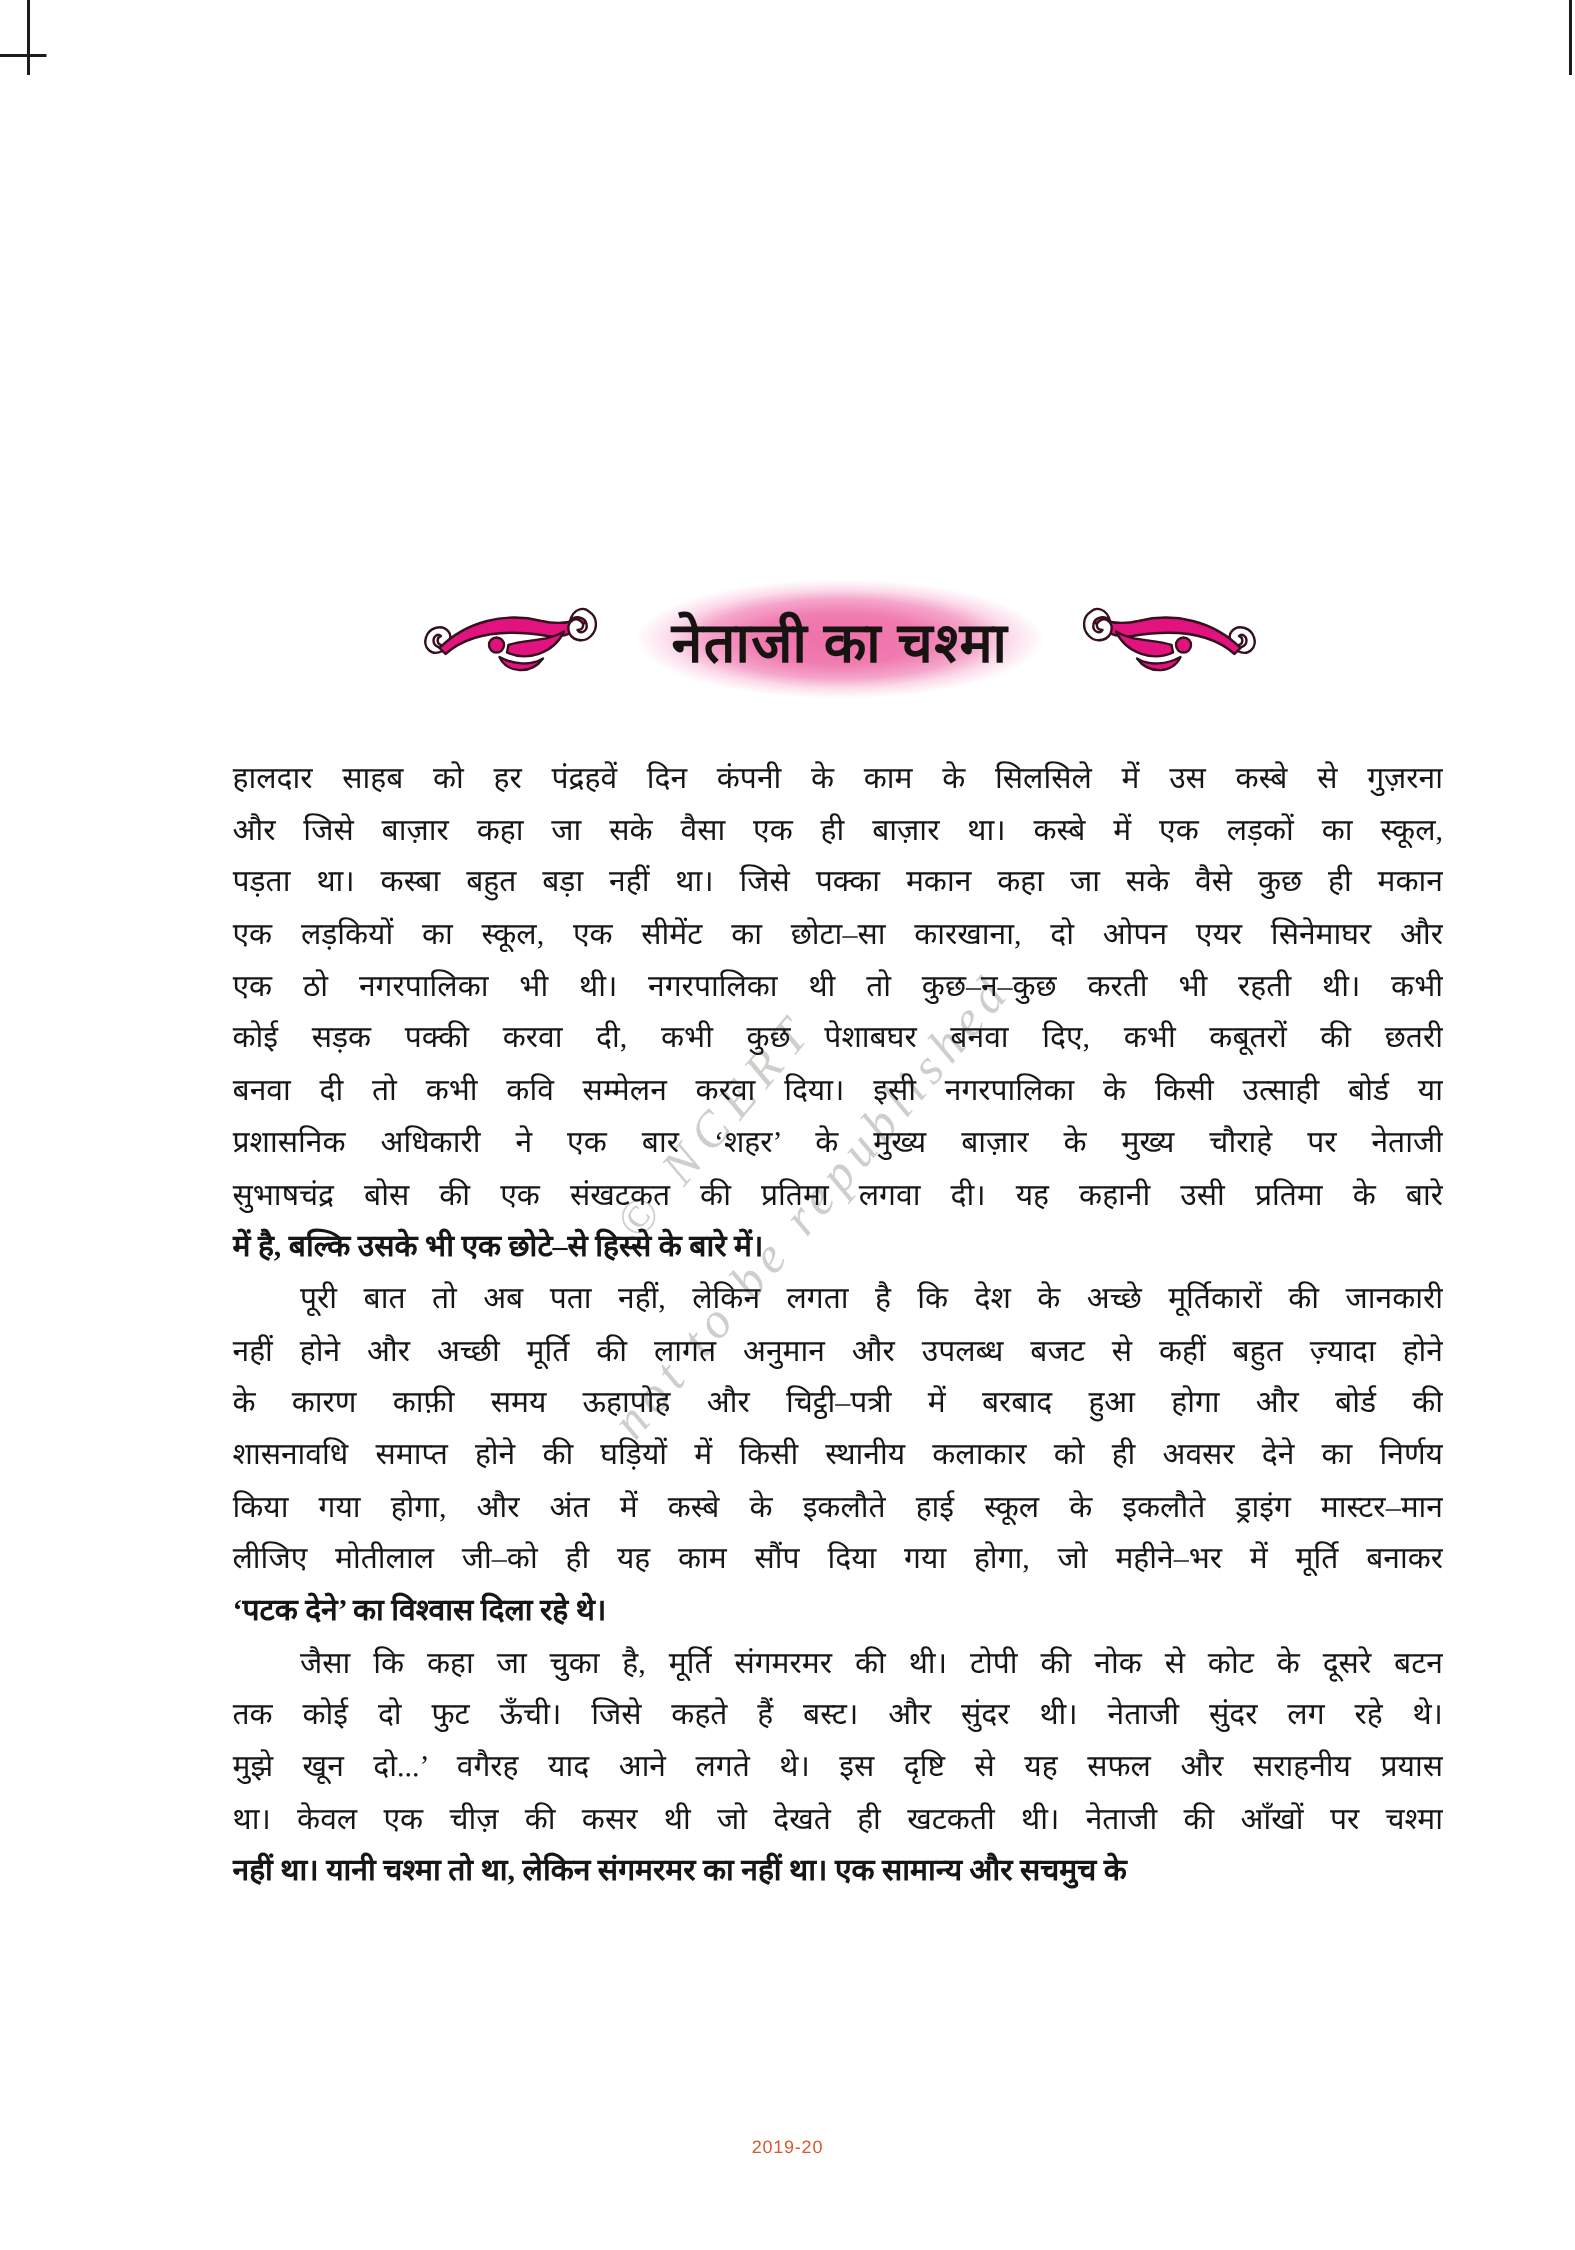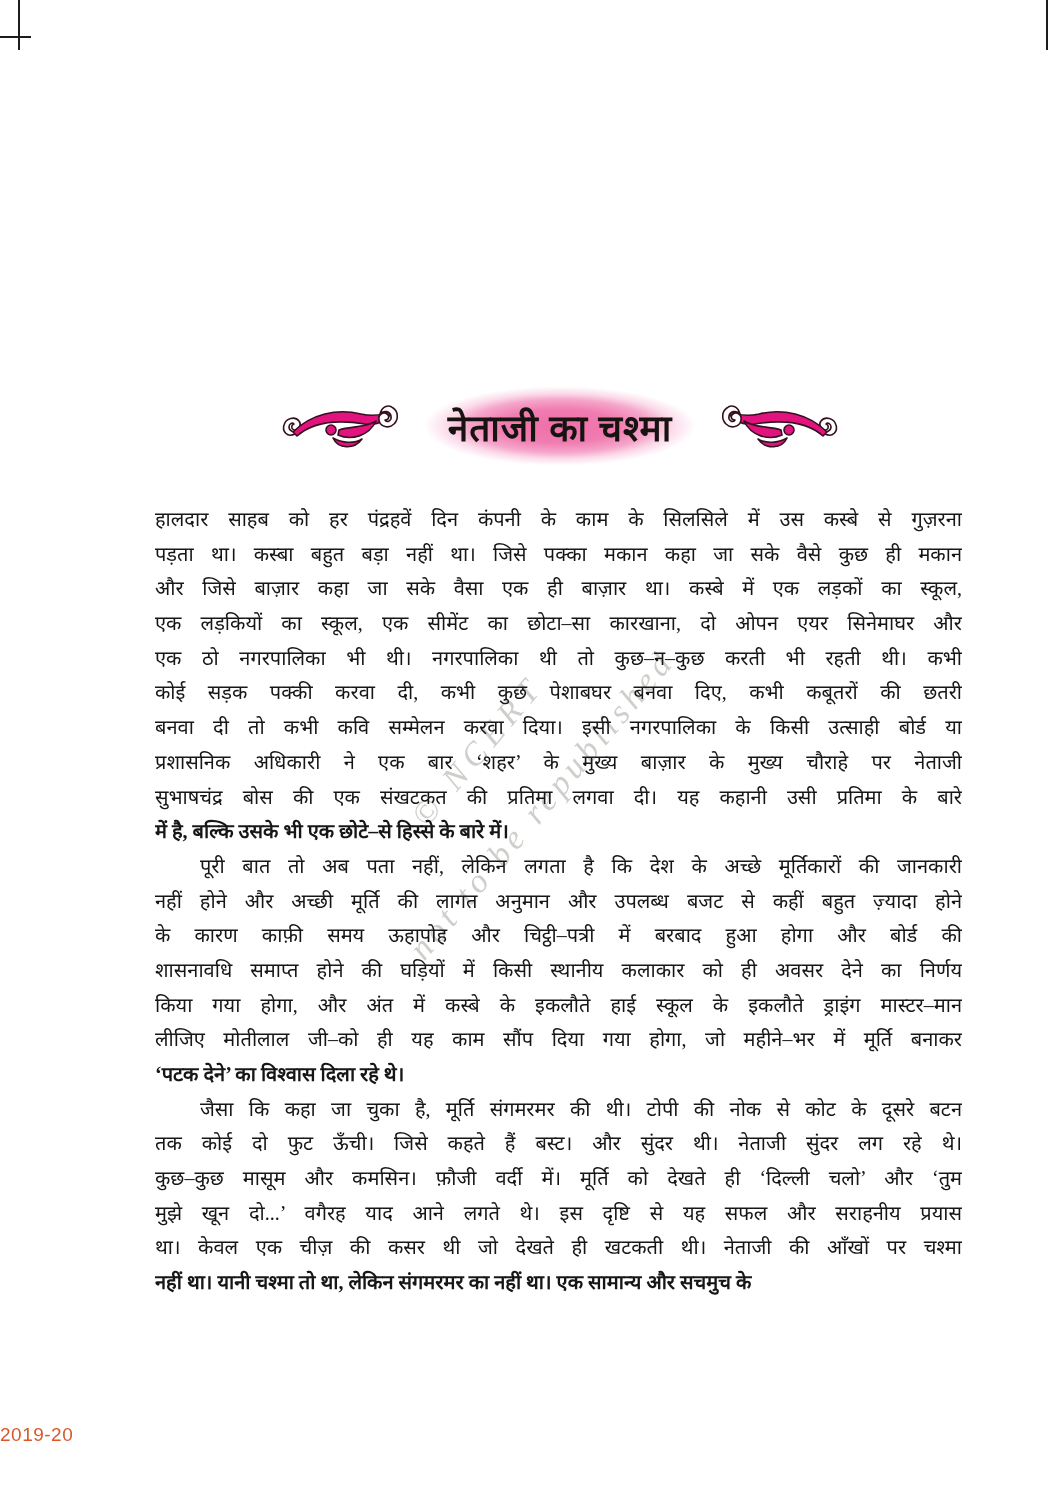--- a/index.html
+++ b/index.html
@@ -68,23 +68,23 @@
     text-align-last: justify;
     overflow: hidden;
     white-space: normal;
   }
   .line.indent { text-indent: 45px; }
   .line.last { text-align-last: left; font-weight: bold; }
 
   
   .footer {
     position: absolute; left: 0; top: 1424px; width: 1050px;
-    text-align: left;
+    text-align: center;
     font-family: "Liberation Sans", sans-serif;
-    font-size: 19px; color: #d9582b; letter-spacing: 0.5px;
+    font-size: 12px; color: #d9582b; letter-spacing: 0.5px;
   }
 </style>
 </head>
 <body>
 
 <div class="page">
 
   <div class="crop tl-v"></div>
   <div class="crop tl-h"></div>
   <div class="crop tr-v"></div>
@@ -117,39 +117,38 @@
     </svg>
   </div>
 
   <div class="watermark">
     <div class="wm1">© NCERT</div>
     <div class="wm2">not to be republished</div>
   </div>
 
   <div class="text-block">
       <div class="line">हालदार साहब को हर पंद्रहवें दिन कंपनी के काम के सिलसिले में उस कस्बे से गुज़रना</div>
+      <div class="line">और जिसे बाज़ार कहा जा सके वैसा एक ही बाज़ार था। कस्बे में एक लड़कों का स्कूल,</div>
       <div class="line">पड़ता था। कस्बा बहुत बड़ा नहीं था। जिसे पक्का मकान कहा जा सके वैसे कुछ ही मकान</div>
-      <div class="line">और जिसे बाज़ार कहा जा सके वैसा एक ही बाज़ार था। कस्बे में एक लड़कों का स्कूल,</div>
       <div class="line">एक लड़कियों का स्कूल, एक सीमेंट का छोटा–सा कारखाना, दो ओपन एयर सिनेमाघर और</div>
       <div class="line">एक ठो नगरपालिका भी थी। नगरपालिका थी तो कुछ–न–कुछ करती भी रहती थी। कभी</div>
       <div class="line">कोई सड़क पक्की करवा दी, कभी कुछ पेशाबघर बनवा दिए, कभी कबूतरों की छतरी</div>
       <div class="line">बनवा दी तो कभी कवि सम्मेलन करवा दिया। इसी नगरपालिका के किसी उत्साही बोर्ड या</div>
       <div class="line">प्रशासनिक अधिकारी ने एक बार ‘शहर’ के मुख्य बाज़ार के मुख्य चौराहे पर नेताजी</div>
       <div class="line">सुभाषचंद्र बोस की एक संखटकत की प्रतिमा लगवा दी। यह कहानी उसी प्रतिमा के बारे</div>
       <div class="line last">में है, बल्कि उसके भी एक छोटे–से हिस्से के बारे में।</div>
       <div class="line indent">पूरी बात तो अब पता नहीं, लेकिन लगता है कि देश के अच्छे मूर्तिकारों की जानकारी</div>
       <div class="line">नहीं होने और अच्छी मूर्ति की लागत अनुमान और उपलब्ध बजट से कहीं बहुत ज़्यादा होने</div>
       <div class="line">के कारण काफ़ी समय ऊहापोह और चिट्ठी–पत्री में बरबाद हुआ होगा और बोर्ड की</div>
       <div class="line">शासनावधि समाप्त होने की घड़ियों में किसी स्थानीय कलाकार को ही अवसर देने का निर्णय</div>
       <div class="line">किया गया होगा, और अंत में कस्बे के इकलौते हाई स्कूल के इकलौते ड्राइंग मास्टर–मान</div>
       <div class="line">लीजिए मोतीलाल जी–को ही यह काम सौंप दिया गया होगा, जो महीने–भर में मूर्ति बनाकर</div>
       <div class="line last">‘पटक देने’ का विश्वास दिला रहे थे।</div>
       <div class="line indent">जैसा कि कहा जा चुका है, मूर्ति संगमरमर की थी। टोपी की नोक से कोट के दूसरे बटन</div>
       <div class="line">तक कोई दो फुट ऊँची। जिसे कहते हैं बस्ट। और सुंदर थी। नेताजी सुंदर लग रहे थे।</div>
-      <div class="line">कुछ–कुछ मासूम और कमसिन। फ़ौजी वर्दी में। मूर्ति को देखते ही ‘दिल्ली चलो’ और ‘तुम</div>
       <div class="line">मुझे खून दो...’ वगैरह याद आने लगते थे। इस दृष्टि से यह सफल और सराहनीय प्रयास</div>
       <div class="line">था। केवल एक चीज़ की कसर थी जो देखते ही खटकती थी। नेताजी की आँखों पर चश्मा</div>
       <div class="line last">नहीं था। यानी चश्मा तो था, लेकिन संगमरमर का नहीं था। एक सामान्य और सचमुच के</div>
     </div>
 
   <div class="footer">2019-20</div>
 
 </div>
 
 </body></html>

